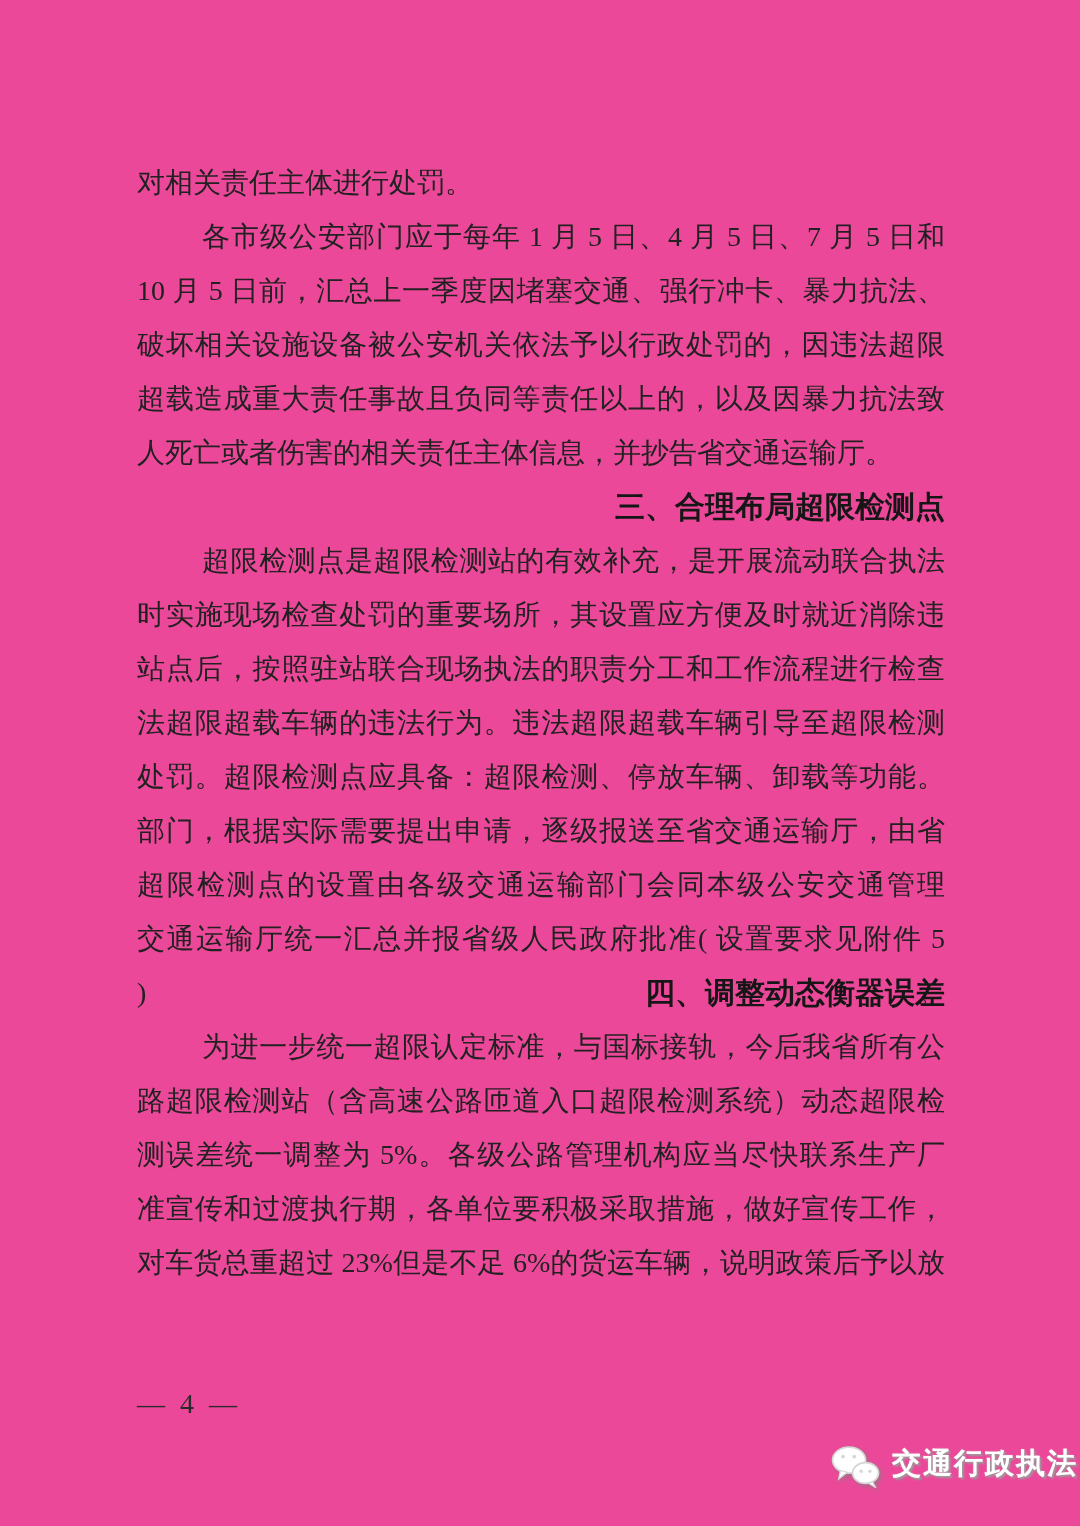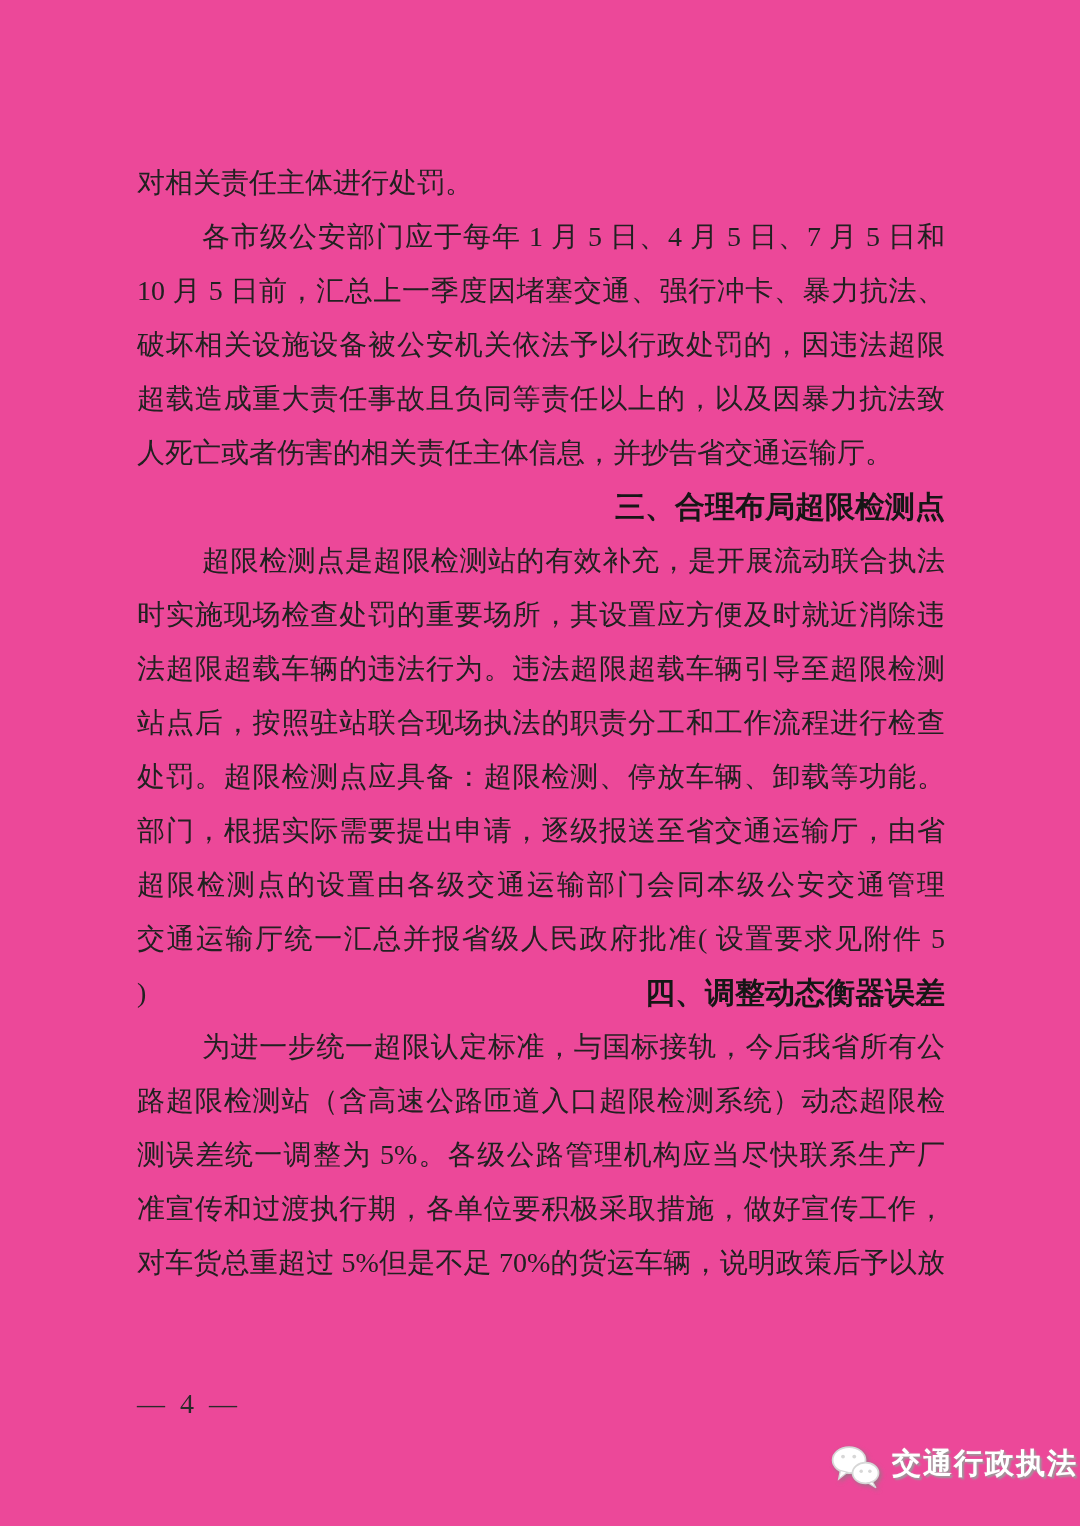--- a/index.html
+++ b/index.html
@@ -73,32 +73,32 @@
   <div class="content">
     <div class="line">对相关责任主体进行处罚。</div>
     <div class="line indent jfull">各市级公安部门应于每年 1 月 5 日、4 月 5 日、7 月 5 日和</div>
     <div class="line jfull">10 月 5 日前，汇总上一季度因堵塞交通、强行冲卡、暴力抗法、</div>
     <div class="line jfull">破坏相关设施设备被公安机关依法予以行政处罚的，因违法超限</div>
     <div class="line jfull">超载造成重大责任事故且负同等责任以上的，以及因暴力抗法致</div>
     <div class="line">人死亡或者伤害的相关责任主体信息，并抄告省交通运输厅。</div>
     <div class="line heading indent">三、合理布局超限检测点</div>
     <div class="line indent jfull">超限检测点是超限检测站的有效补充，是开展流动联合执法</div>
     <div class="line jfull">时实施现场检查处罚的重要场所，其设置应方便及时就近消除违</div>
+    <div class="line jfull">站点后，按照驻站联合现场执法的职责分工和工作流程进行检查</div>
     <div class="line jfull">法超限超载车辆的违法行为。违法超限超载车辆引导至超限检测</div>
-    <div class="line jfull">站点后，按照驻站联合现场执法的职责分工和工作流程进行检查</div>
     <div class="line jfull">处罚。超限检测点应具备：超限检测、停放车辆、卸载等功能。</div>
     <div class="line jfull">部门，根据实际需要提出申请，逐级报送至省交通运输厅，由省</div>
     <div class="line jfull">超限检测点的设置由各级交通运输部门会同本级公安交通管理</div>
     <div class="line jfull">交通运输厅统一汇总并报省级人民政府批准( 设置要求见附件 5 )。</div>
     <div class="line heading indent">四、调整动态衡器误差</div>
     <div class="line indent jfull">为进一步统一超限认定标准，与国标接轨，今后我省所有公</div>
     <div class="line jfull">路超限检测站（含高速公路匝道入口超限检测系统）动态超限检</div>
     <div class="line jfull">测误差统一调整为 5%。各级公路管理机构应当尽快联系生产厂</div>
     <div class="line jfull">准宣传和过渡执行期，各单位要积极采取措施，做好宣传工作，</div>
-    <div class="line jfull">对车货总重超过 5%但是不足 70%的货运车辆，说明政策后予以放</div>
+    <div class="line jfull">对车货总重超过 23%但是不足 6%的货运车辆，说明政策后予以放</div>
   </div>
 
   <div class="footer">— 4 —</div>
 
   <div class="watermark">
     <svg class="wm-icon" viewBox="0 0 60 52" xmlns="http://www.w3.org/2000/svg">
 
       <ellipse cx="22" cy="18" rx="19" ry="15" fill="#ffffff" stroke="#d7d7d7" stroke-width="2"></ellipse>
       <polygon points="12,30 10,40 20,32" fill="#ffffff" stroke="#d7d7d7" stroke-width="1.5"></polygon>
       <circle cx="15" cy="14" r="2.2" fill="#d7d7d7"></circle>

